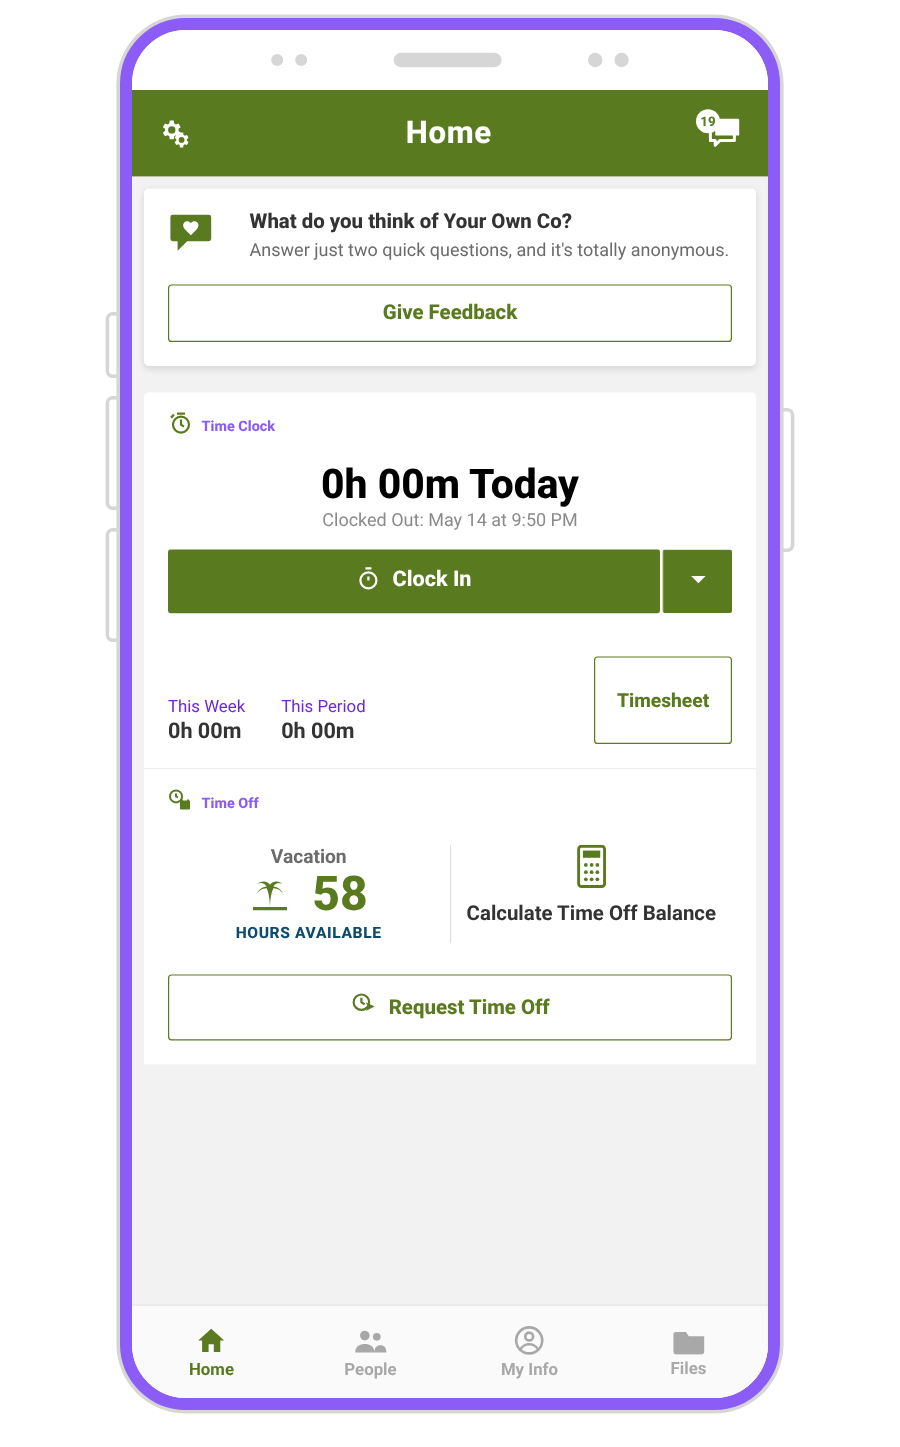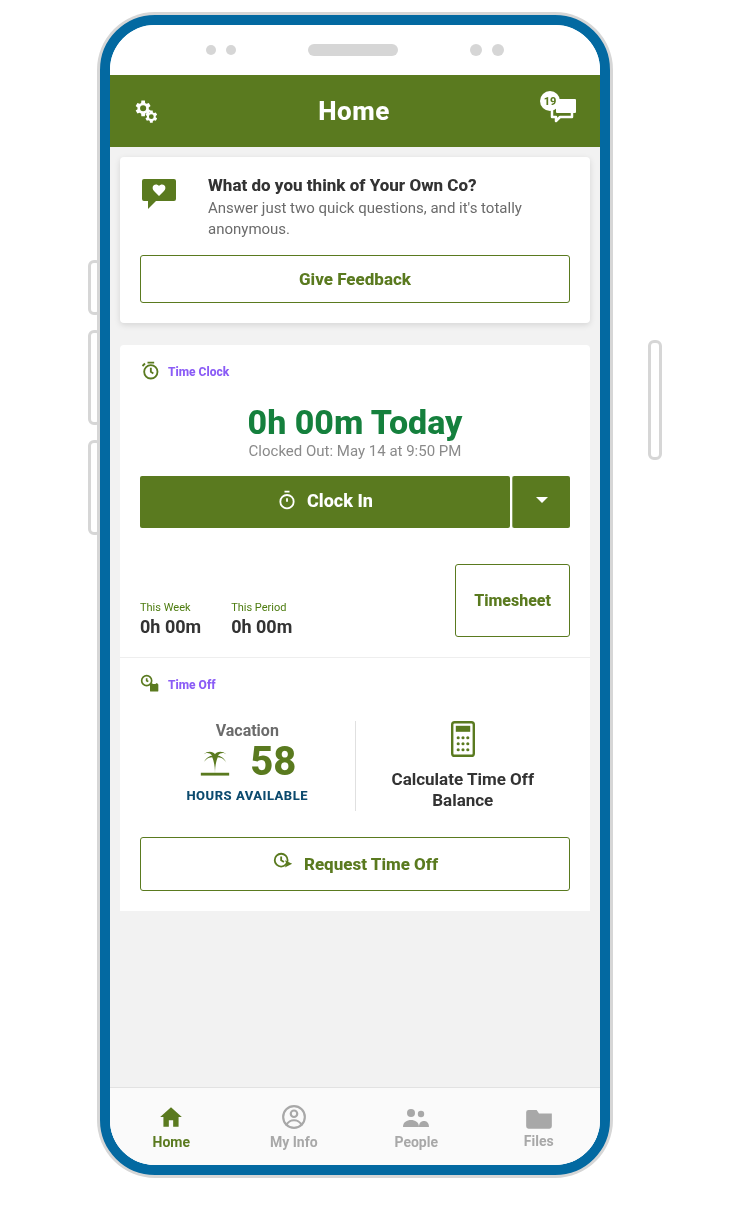--- a/index.html
+++ b/index.html
@@ -9,23 +9,23 @@
     width: 750px;
     height: 1206px;
     position: relative;
     overflow: hidden;
   }
   
   .phone {
     position: absolute;
     left: 100px;
     top: 15px;
-    width: 510px;
+    width: 550px;
     height: 1160px;
-    border: 10px solid #0369a1;
+    border: 10px solid #8b5cf6;
     border-radius: 55px;
     box-shadow: 0 0 0 3px #d6d6d6;
     background: #fff;
     overflow: hidden;
   }
   .side-btn {
     position: absolute;
     background: #fff;
     border: 3px solid #d6d6d6;
     border-radius: 6px;
@@ -129,21 +129,21 @@
     display: flex; align-items: center; gap: 8px;
     color: #8b5cf6;
     font-weight: 800;
     font-size: 12px;
     margin-bottom: 18px;
   }
   .big-time {
     text-align: center;
     font-size: 34px;
     font-weight: 800;
-    color: #15803d;
+    color: #000000;
   }
   .clocked-out {
     text-align: center;
     color: #8a8a8a;
     font-size: 15px;
     margin-top: 0;
     margin-bottom: 16px;
   }
   .clockin-row { display: flex; gap: 2px; }
   .btn-solid {
@@ -169,21 +169,21 @@
     border-radius: 2px;
     cursor: pointer;
     border-left: 1px solid rgba(255,255,255,.3);
   }
   .stats-row {
     display: flex;
     align-items: flex-end;
     justify-content: space-between;
     margin-top: 36px;
   }
-  .stat-block .label { color: #4d7c0f; font-size: 11px; }
+  .stat-block .label { color: #6d28d9; font-size: 14px; }
   .stat-block .value { color: #333; font-size: 18px; font-weight: 700; margin-top: 2px;}
   .timesheet-btn {
     border: 1.5px solid #5a7a1f;
     color: #5a7a1f;
     font-weight: 800;
     font-size: 16px;
     padding: 26px 18px;
     border-radius: 3px;
     cursor: pointer;
     background:#fff;
@@ -406,40 +406,40 @@
       <div class="nav-item active">
         <span>
           <svg width="28" height="26" viewBox="0 0 24 24" fill="#5a7a1f">
               <path d="M12 3l10 9h-3v9h-5v-6h-4v6H5v-9H2z"></path>
             </svg>
         </span>
         <span>Home</span>
       </div>
       <div class="nav-item">
         <span>
+          <svg width="30" height="26" viewBox="0 0 30 24" fill="#a8a8a8">
+              <circle cx="10" cy="8" r="4"></circle>
+              <circle cx="20" cy="9" r="3.2"></circle>
+              <path d="M2 22c0-5 4-7 8-7s8 2 8 7zM18 22c0-4 2-6 5-6 2 0 5 1 5 6z"></path>
+            </svg>
+        </span>
+        <span>People</span>
+      </div>
+      <div class="nav-item">
+        <span>
           <svg width="26" height="26" viewBox="0 0 24 24" fill="none" stroke="#a8a8a8" stroke-width="2">
               <circle cx="12" cy="12" r="10"></circle>
               <circle cx="12" cy="9" r="3"></circle>
               <path d="M5 20c1-4 5-5 7-5s6 1 7 5"></path>
             </svg>
         </span>
         <span>My Info</span>
       </div>
       <div class="nav-item">
         <span>
-          <svg width="30" height="26" viewBox="0 0 30 24" fill="#a8a8a8">
-              <circle cx="10" cy="8" r="4"></circle>
-              <circle cx="20" cy="9" r="3.2"></circle>
-              <path d="M2 22c0-5 4-7 8-7s8 2 8 7zM18 22c0-4 2-6 5-6 2 0 5 1 5 6z"></path>
-            </svg>
-        </span>
-        <span>People</span>
-      </div>
-      <div class="nav-item">
-        <span>
           <svg width="28" height="24" viewBox="0 0 24 20" fill="#a8a8a8">
               <path d="M2 4h7l2 3h11v11a2 2 0 01-2 2H2a2 2 0 01-2-2V6a2 2 0 012-2z" transform="translate(1 0)"></path>
             </svg>
         </span>
         <span>Files</span>
       </div>
     </div>
 
   </div>
 </div>

